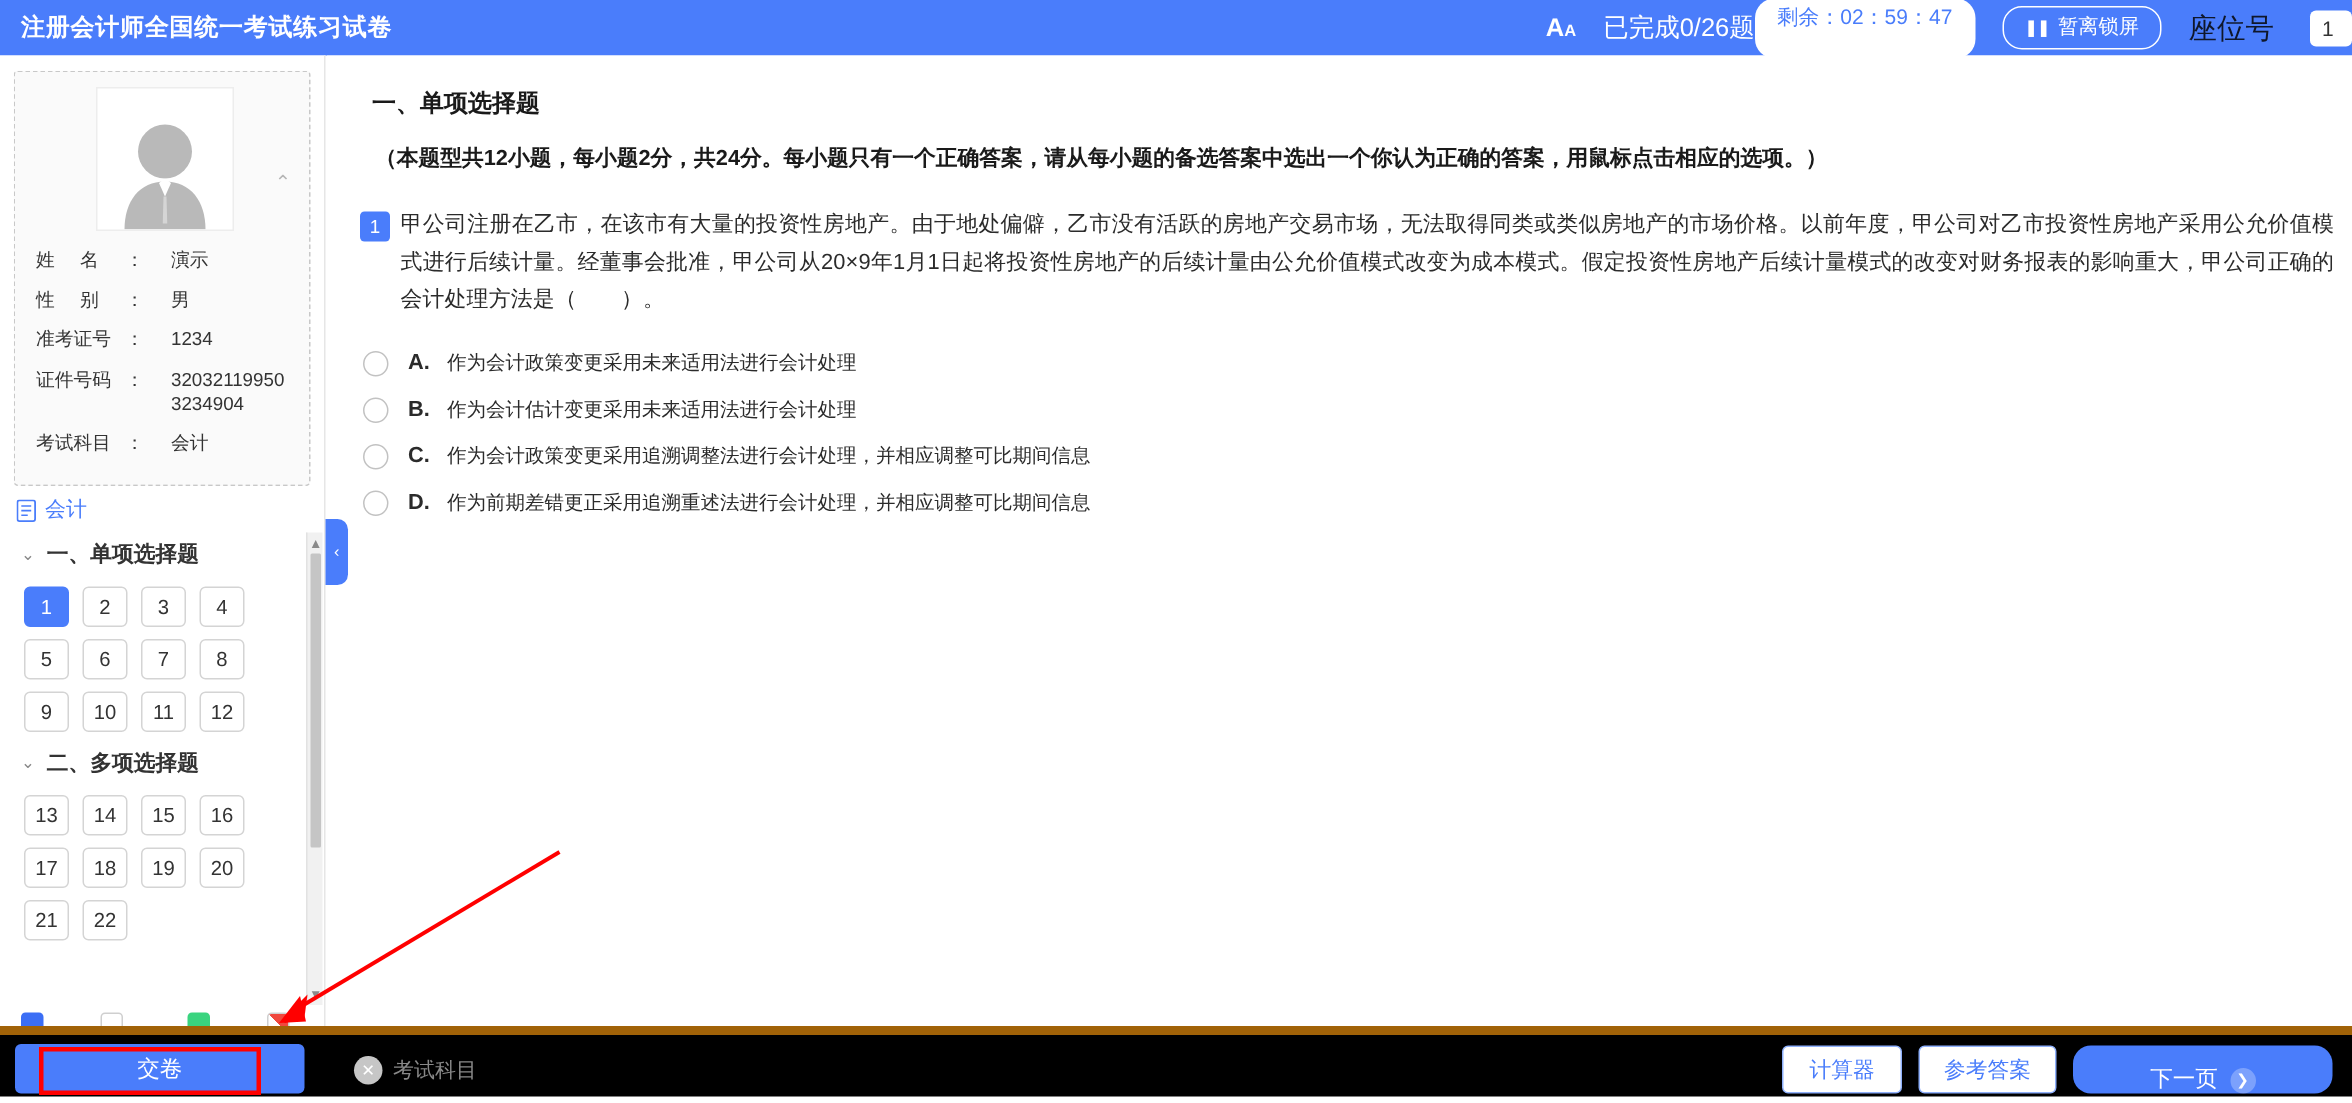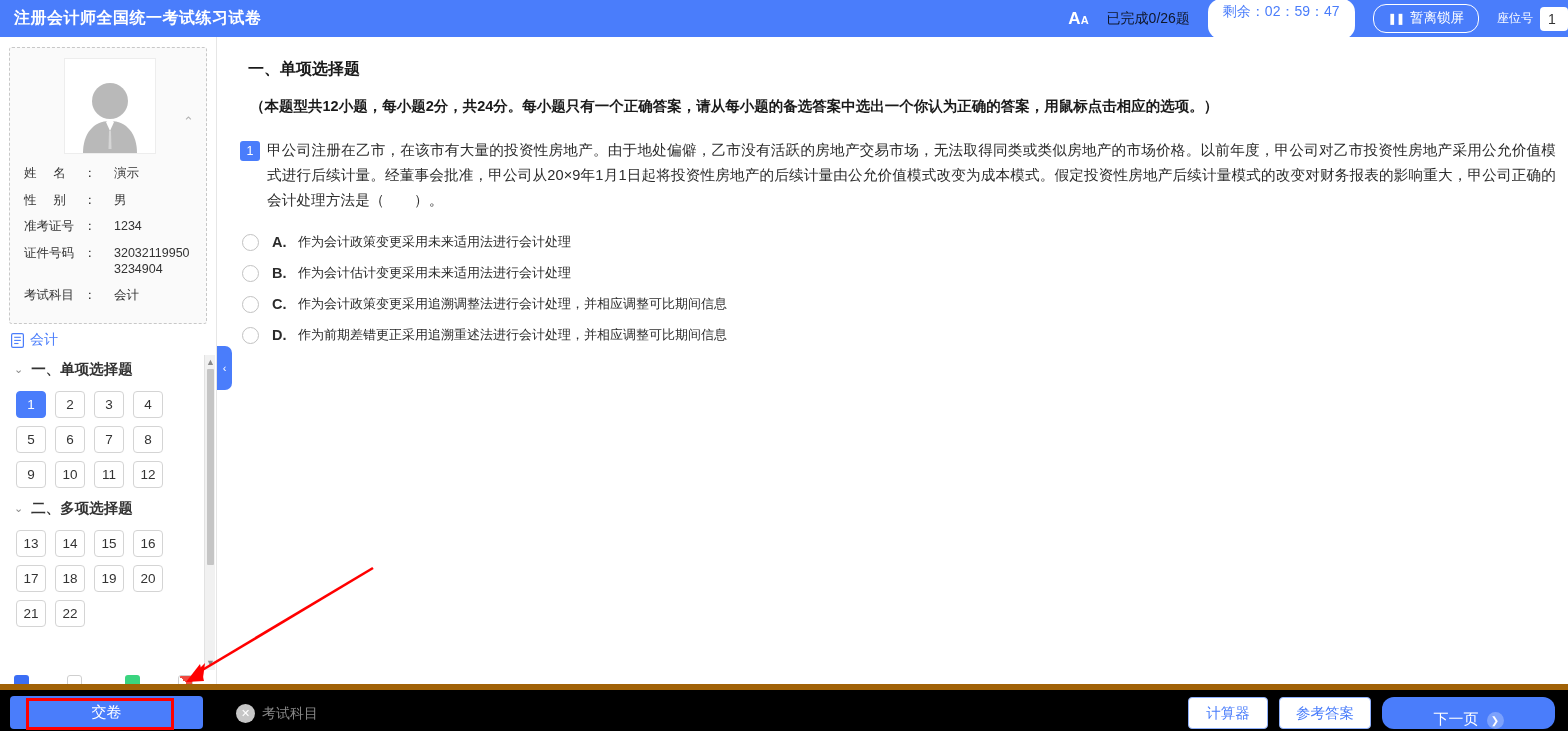--- a/index.html
+++ b/index.html
@@ -21,33 +21,33 @@
   }
   .header-right {
     margin-left: auto; display: flex; align-items: center; height: 100%;
   }
   .font-size-icon {
     color: #ffffff; font-weight: 700; display: flex;
     align-items: baseline; margin-right: 18px; line-height: 1;
   }
   .font-size-icon .big { font-size: 17px; }
   .font-size-icon .small { font-size: 11px; }
-  .done-count { color: #0f172a; font-size: 14px; margin-right: 18px; }
+  .done-count { color: #ffffff; font-size: 17px; }
   .timer-pill {
     background: #ffffff; color: #4a7dfb; font-size: 14px;
     border-radius: 13px; padding: 4px 15px 18px; margin-right: 18px;
     white-space: nowrap;
   }
   .lock-pill {
     border: 1px solid #ffffff; color: #ffffff; font-size: 13.5px;
     border-radius: 13px; padding: 4px 14px 5px; margin-right: 18px;
     display: flex; align-items: center; gap: 6px; white-space: nowrap;
   }
   .pause-glyph { font-size: 11px; letter-spacing: -1px; font-weight: 700; }
-  .seat-label { color: #ffffff; font-size: 12px; margin-right: 7px; }
+  .seat-label { color: #0f172a; font-size: 19px; margin-right: 24px; }
   .seat-box {
     background: #ffffff; color: #333; font-size: 14px;
     border-radius: 4px; padding: 4px 8px; width: 28px;
     overflow: hidden; white-space: nowrap;
   }
 
   
   .sidebar {
     position: absolute; top: 37px; left: 0; width: 217px; height: 651px;
     background: #ffffff; border-right: 1px solid #e6e6e6;

